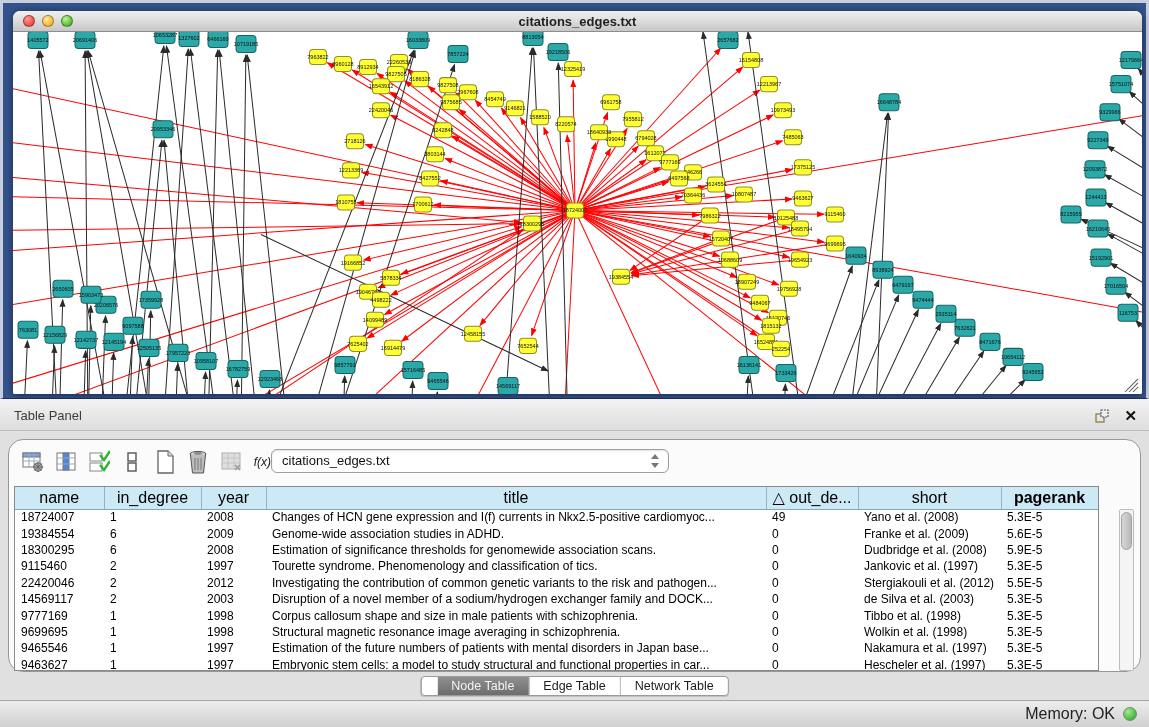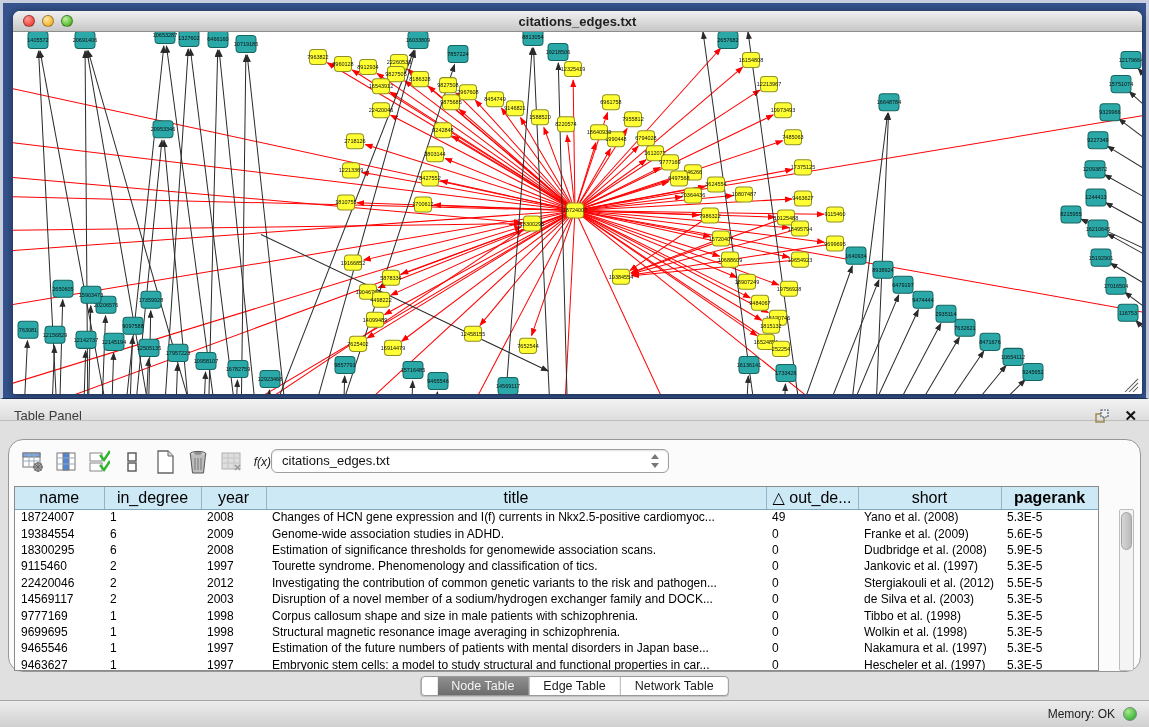--- a/index.html
+++ b/index.html
@@ -14,21 +14,21 @@
   .lights{position:absolute;left:10px;top:4px;display:flex;gap:7px;}
   .light{width:12px;height:12px;border-radius:50%;border:1px solid rgba(0,0,0,.35);}
   .light.r{background:radial-gradient(circle at 35% 30%,#ff9a94,#ee4b42 70%);}
   .light.y{background:radial-gradient(circle at 35% 30%,#ffe9a8,#f5b52e 70%);}
   .light.g{background:radial-gradient(circle at 35% 30%,#c0f0a0,#56bb2e 70%);}
   .net-canvas{position:absolute;left:0;top:21px;width:1129px;height:362px;background:#fff;border-radius:0 0 2px 2px;overflow:hidden;}
   .net-canvas svg{display:block;width:100%;height:100%;}
 
   
   .panel{position:absolute;left:0;top:399px;width:1149px;height:328px;background:#e0e0e0;}
-  .panel-header{position:relative;height:22px;background:linear-gradient(#f3f3f3,#dddddd);border-bottom:1px solid #bdbdbd;}
+  .panel-header{position:relative;height:32px;background:linear-gradient(#f3f3f3,#dddddd);border-bottom:1px solid #bdbdbd;}
   .panel-title{position:absolute;left:14px;top:0;line-height:34px;font-size:13px;color:#3c3c3c;}
   .panel-hdr-icons{position:absolute;right:12px;top:8px;display:flex;gap:14px;align-items:center;}
   .close-x{font-size:15px;font-weight:bold;color:#111;line-height:18px;cursor:default;}
 
   .inner{position:absolute;left:8px;right:8px;top:40px;height:233px;background:#fbfbfb;border:1px solid #979797;border-radius:15px;}
   .toolbar{position:absolute;left:12px;top:7px;height:30px;display:flex;align-items:center;gap:9px;}
   .tb-btn{width:24px;height:24px;display:flex;align-items:center;justify-content:center;}
   .dropdown{position:absolute;left:262px;top:9px;width:398px;height:24px;background:#fff;border:1px solid #9f9f9f;border-radius:6px;box-shadow:inset 0 1px 2px rgba(0,0,0,.12);}
   .dropdown .val{position:absolute;left:10px;top:0;line-height:22px;font-size:13px;color:#111;}
   .dropdown .spin{position:absolute;right:8px;top:3px;}
@@ -39,21 +39,21 @@
   td{height:16.4px;padding:0 6px;font-size:12px;color:#000;white-space:nowrap;overflow:hidden;}
   .vscroll{position:absolute;right:6px;top:69px;width:15px;height:162px;background:#f4f4f4;border:1px solid #bdbdbd;border-radius:2px;}
   .vthumb{position:absolute;left:1px;top:2px;width:11px;height:38px;background:linear-gradient(90deg,#d7d7d7,#b9b9b9);border:1px solid #a2a2a2;border-radius:6px;}
 
   .tabs{position:absolute;left:50%;top:277px;transform:translateX(-50%);display:flex;height:20px;border:1px solid #9a9a9a;border-radius:4px;overflow:hidden;background:#fff;box-shadow:0 1px 1px rgba(0,0,0,.15);padding-left:16px;}
   .tab{padding:0 14px;line-height:19px;font-size:12.5px;color:#1c1c1c;border-left:1px solid #b5b5b5;}
   .tab:first-child{border-left:none;}
   .tab.active{background:linear-gradient(#8f8f8f,#6d6d6d);color:#f4f4f4;}
 
   .statusbar{position:absolute;left:0;bottom:0;width:1149px;height:27px;background:linear-gradient(#ededed,#d0d0d0);border-top:1px solid #a5a5a5;}
-  .mem{position:absolute;right:34px;top:0;line-height:26px;font-size:12px;color:#222;}
+  .mem{position:absolute;right:34px;top:0;line-height:26px;font-size:16px;color:#222;}
   .memdot{position:absolute;right:12px;top:6px;width:14px;height:14px;border-radius:50%;background:radial-gradient(circle at 35% 30%,#a9e98a,#3db53d 75%);border:1px solid #6f8f6f;}
 </style>
 </head>
 <body>
 
 <div class="stage">
 
   <div class="desktop">
     <div class="net-window">
       <div class="titlebar">

